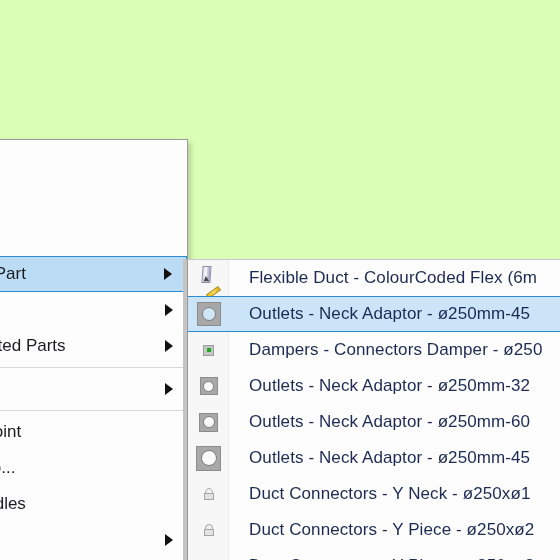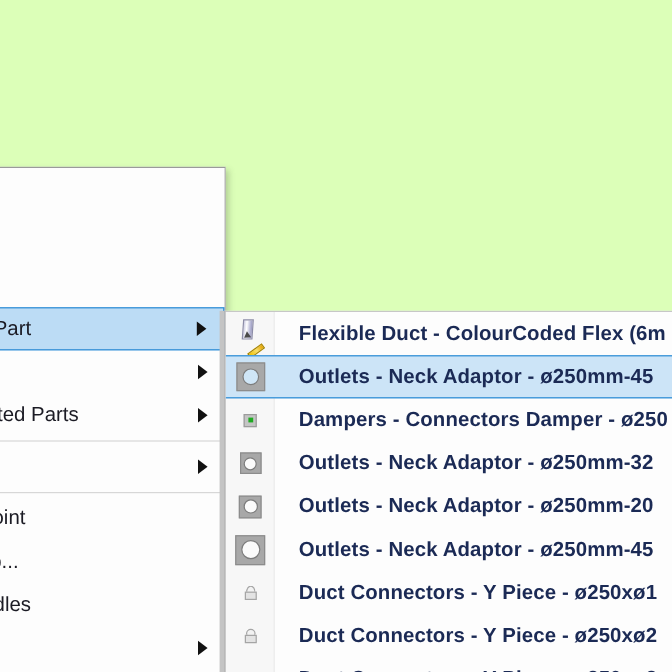--- a/index.html
+++ b/index.html
@@ -126,21 +126,20 @@
     align-items: center;
     justify-content: center;
     box-sizing: border-box;
   }
   .part-label {
     font-size: 17px;
     color: #1b2a55;
     padding-left: 20px;
     white-space: nowrap;
     letter-spacing: 0.1px;
-    font-weight: bold;
   }
 
   
   .ico-square-circle {
     background: #a8a8a8;
     border: 1px solid #8c8c8c;
     display: flex;
     align-items: center;
     justify-content: center;
     box-sizing: border-box;
@@ -349,40 +348,40 @@
       </span>
       <span class="part-label">Outlets - Neck Adaptor - ø250mm-32</span>
     </div>
 
     <div class="part-row">
       <span class="part-icon">
         <span class="ico-square-circle" style="width:19px;height:19px;">
           <span class="hole" style="width:12px;height:12px;"></span>
         </span>
       </span>
-      <span class="part-label">Outlets - Neck Adaptor - ø250mm-20</span>
+      <span class="part-label">Outlets - Neck Adaptor - ø250mm-60</span>
     </div>
 
     <div class="part-row">
       <span class="part-icon">
         <span class="ico-square-circle" style="width:25px;height:25px;">
           <span class="hole" style="width:16px;height:16px;"></span>
         </span>
       </span>
       <span class="part-label">Outlets - Neck Adaptor - ø250mm-45</span>
     </div>
 
     <div class="part-row">
       <span class="part-icon">
         <span class="ico-ypiece">
             <span class="arch"></span>
             <span class="body"></span>
           </span>
       </span>
-      <span class="part-label">Duct Connectors - Y Piece - ø250xø1</span>
+      <span class="part-label">Duct Connectors - Y Neck - ø250xø1</span>
     </div>
 
     <div class="part-row">
       <span class="part-icon">
         <span class="ico-ypiece round">
             <span class="arch"></span>
             <span class="body"></span>
           </span>
       </span>
       <span class="part-label">Duct Connectors - Y Piece - ø250xø2</span>

